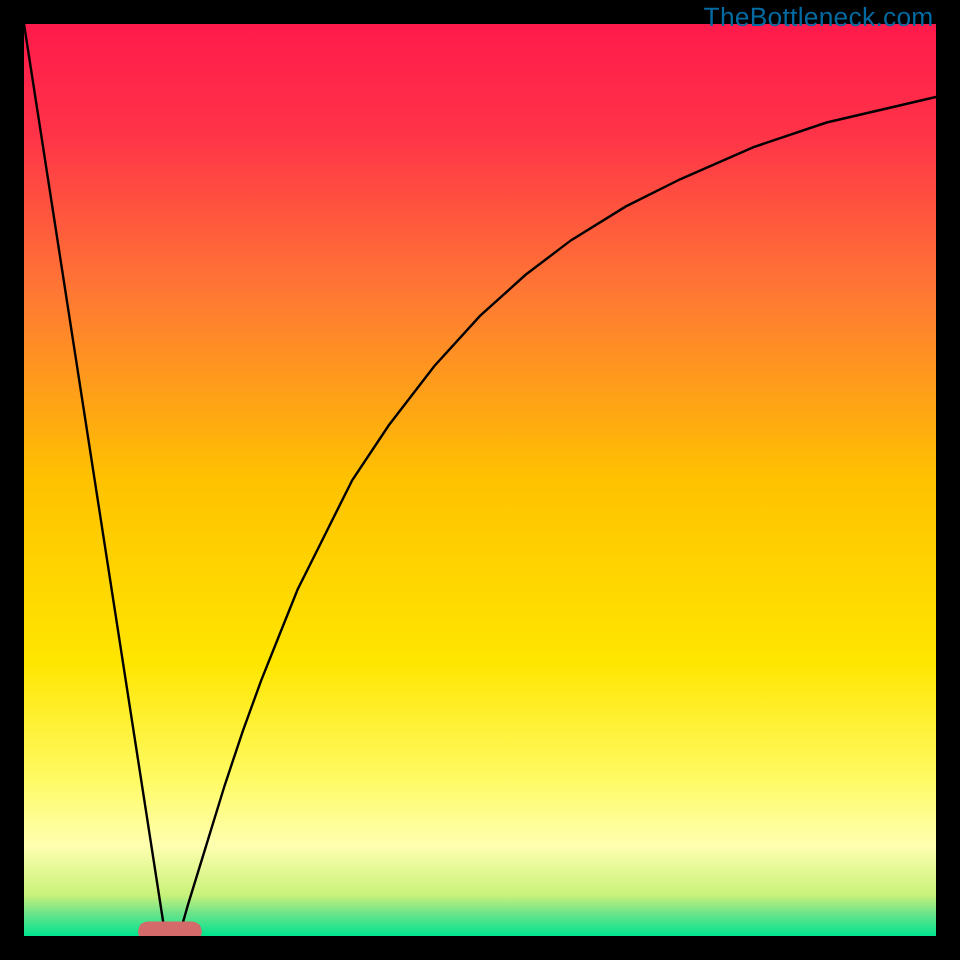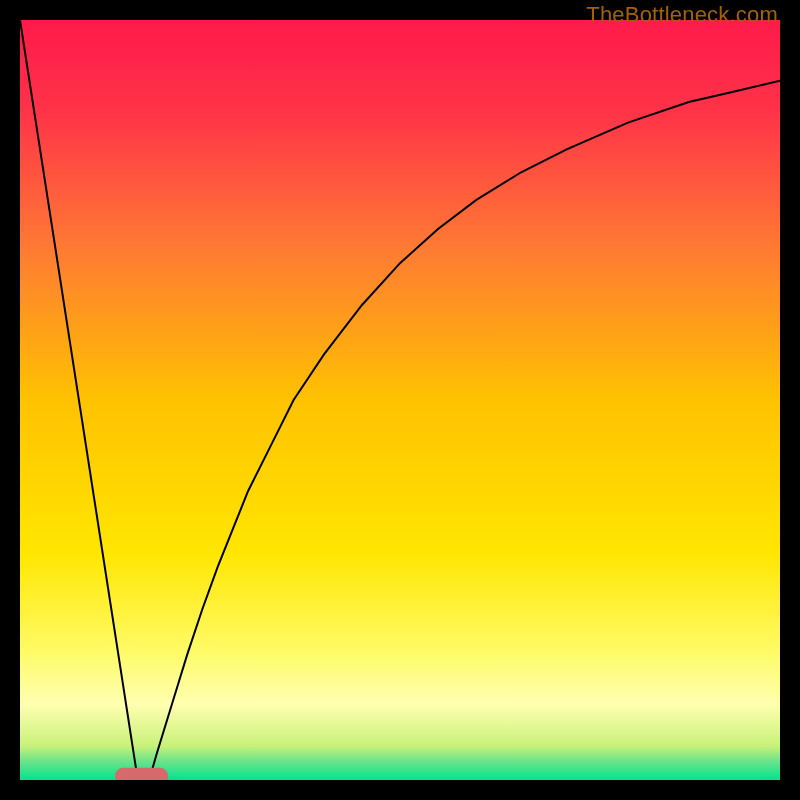--- a/index.html
+++ b/index.html
@@ -23,21 +23,21 @@
     position: absolute;
     left: 0;
     top: 0;
     width: 760px;
     height: 760px;
   }
   .watermark {
     position: absolute;
     top: 2px;
     right: 22px;
-    color: #a16207;
+    color: #0369a1;
     font-size: 22px;
     font-weight: 400;
     letter-spacing: 0.2px;
   }
   svg { display: block; }
 </style>
 </head>
 <body>
 
 <div class="frame">

